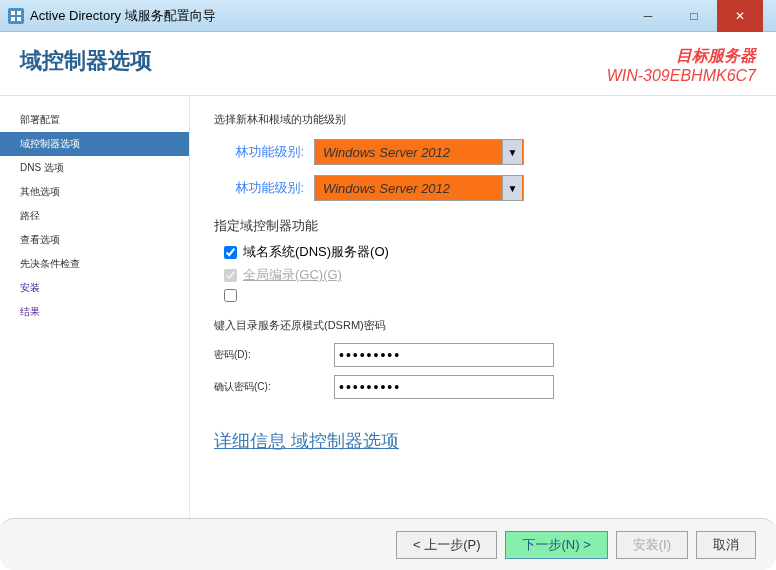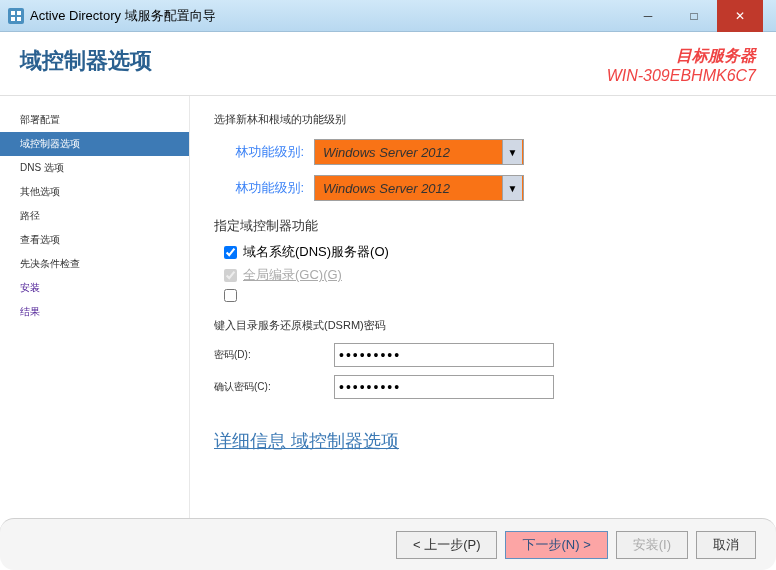--- a/index.html
+++ b/index.html
@@ -253,21 +253,21 @@
       background: #f0f0f0;
       font-size: 13px;
       color: #333;
       cursor: pointer;
       font-family: inherit;
       display: flex;
       align-items: center;
       gap: 2px;
     }
     .footer-btn.primary {
-      background: #fca5a5;
+      background: #86efac;
       border-color: #6090c0;
       color: #2a5080;
     }
     .footer-btn.disabled {
       color: #aaa;
       cursor: default;
     }
   </style>
 </head>
 <body>

